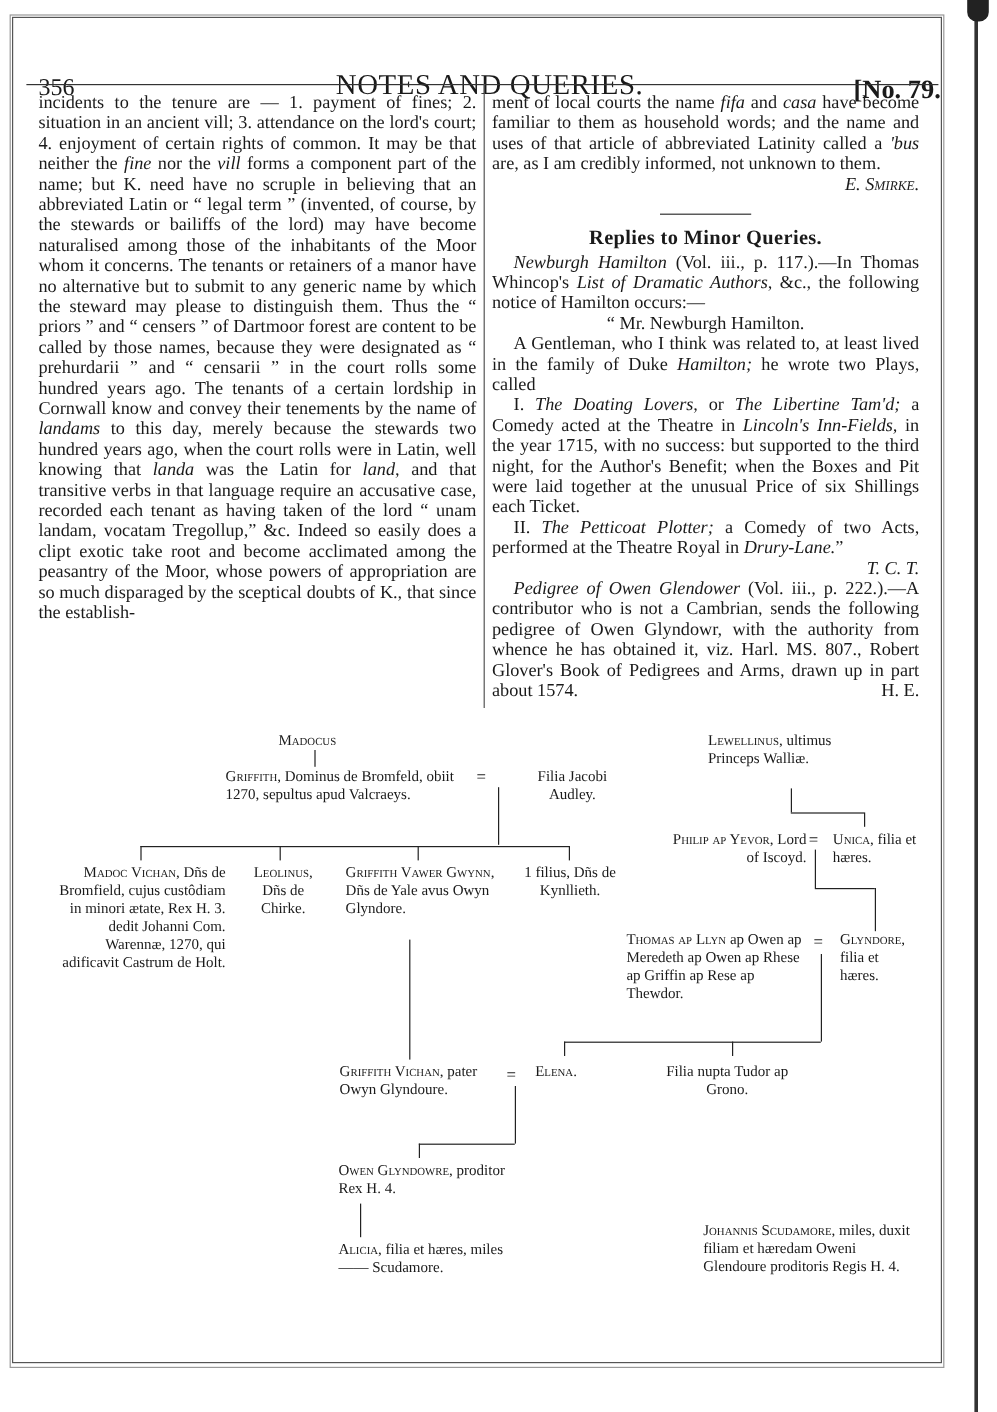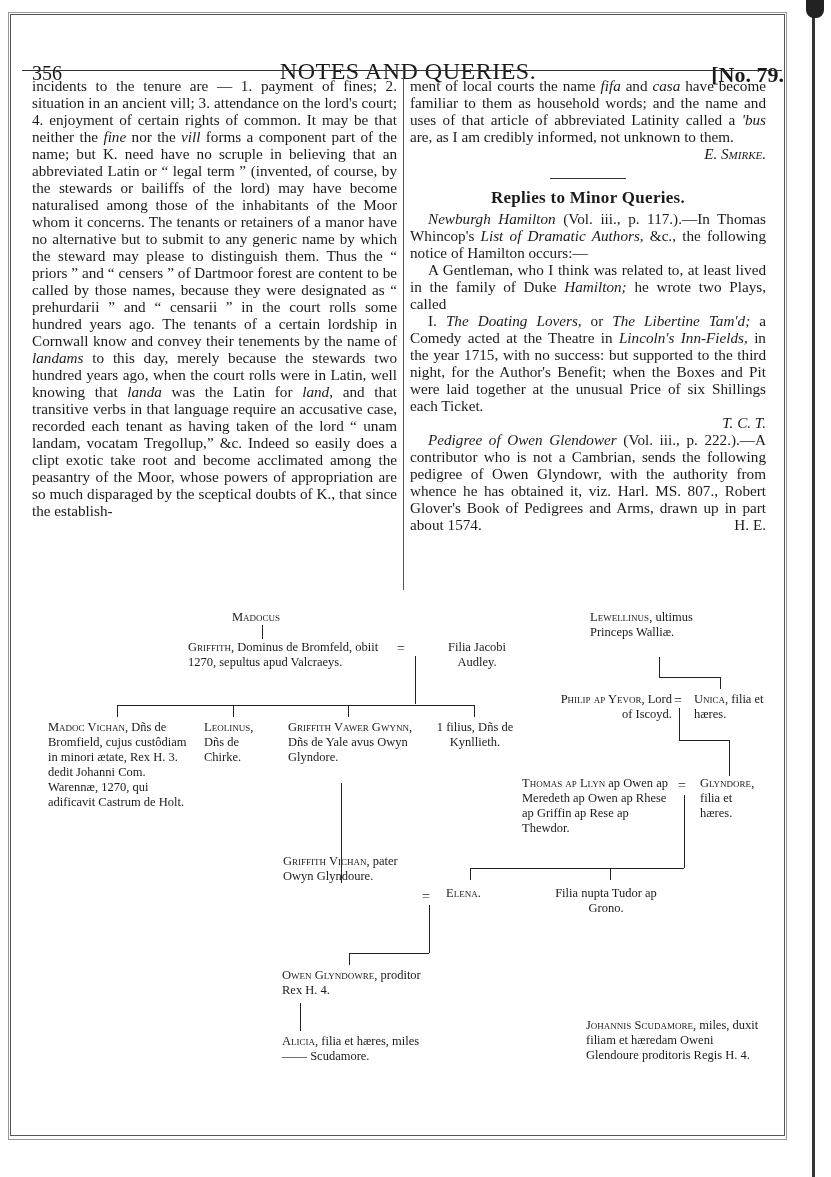--- a/index.html
+++ b/index.html
@@ -59,25 +59,29 @@
   <p>
     <span>ment of local courts the name </span><span class="it">fifa</span><span> and </span><span class="it">casa</span><span> have become familiar to them as household words; and the name and uses of that article of abbreviated Latinity called a </span><span class="it">'bus</span><span> are, as I am credibly informed, not unknown to them.</span>
   </p>
   <p class="right sc">E. Smirke.</p>
   <div class="rule"></div>
   <div class="blackletter">Replies to Minor Queries.</div>
 
   <p class="indent">
     <span class="it">Newburgh Hamilton</span><span> (Vol. iii., p. 117.).—In Thomas Whincop's </span><span class="it">List of Dramatic Authors</span><span>, &amp;c., the following notice of Hamilton occurs:—</span>
   </p>
+  <p class="center">“ Mr. Newburgh Hamilton.</p>
   <p class="indent">
     <span>A Gentleman, who I think was related to, at least lived in the family of Duke </span><span class="it">Hamilton;</span><span> he wrote two Plays, called</span>
   </p>
   <p class="indent">
     <span>I. </span><span class="it">The Doating Lovers</span><span>, or </span><span class="it">The Libertine Tam'd;</span><span> a Comedy acted at the Theatre in </span><span class="it">Lincoln's Inn-Fields,</span><span> in the year 1715, with no success: but supported to the third night, for the Author's Benefit; when the Boxes and Pit were laid together at the unusual Price of six Shillings each Ticket.</span>
+  </p>
+  <p class="indent">
+    <span>II. </span><span class="it">The Petticoat Plotter;</span><span> a Comedy of two Acts, performed at the Theatre Royal in </span><span class="it">Drury-Lane.</span><span>”</span>
   </p>
   <p class="right">T. C. T.</p>
   <p class="indent">
     <span class="it">Pedigree of Owen Glendower</span><span> (Vol. iii., p. 222.).</span><span>—A contributor who is not a Cambrian, sends the following pedigree of Owen Glyndowr, with the authority from whence he has obtained it, viz. Harl. MS. 807., Robert Glover's Book of Pedigrees and Arms, drawn up in part about 1574.</span>
     <span style="float:right">H. E.</span>
   </p>
 </div>
 
 <div>
   <div class="ped sc" style="left:232px;top:610px;">Madocus</div>
@@ -104,45 +108,45 @@
     <span class="sc">Philip ap Yevor</span><span>, Lord of Iscoyd.</span>
   </div>
   <div class="eq" style="left:674px;top:696px;">=</div>
   <div class="ped" style="left:694px;top:692px;width:80px;">
     <span class="sc">Unica</span><span>, filia et hæres.</span>
   </div>
   <div class="line v" style="left:679px;top:708px;height:32px;"></div>
   <div class="line h" style="left:679px;top:740px;width:50px;"></div>
   <div class="line v" style="left:729px;top:740px;height:36px;"></div>
 
-  <div class="ped" style="left:48px;top:720px;width:140px;">
+  <div class="ped" style="left:48px;top:720px;width:140px;text-align:right;">
     <span class="sc">Madoc Vichan</span><span>, Dñs de Bromfield, cujus custôdiam in minori ætate, Rex H. 3. dedit Johanni Com. Warennæ, 1270, qui adificavit Castrum de Holt.</span>
   </div>
-  <div class="ped" style="left:204px;top:720px;width:64px;text-align:left;">
+  <div class="ped" style="left:204px;top:720px;width:64px;text-align:center;">
     <span class="sc">Leolinus</span><span>, Dñs de Chirke.</span>
   </div>
   <div class="ped" style="left:288px;top:720px;width:126px;">
     <span class="sc">Griffith Vawer Gwynn</span><span>, Dñs de Yale avus Owyn Glyndore.</span>
   </div>
   <div class="ped" style="left:425px;top:720px;width:100px;text-align:center;">1 filius, Dñs de Kynllieth.</div>
   <div class="line v" style="left:341px;top:783px;height:100px;"></div>
 
   <div class="ped" style="left:522px;top:776px;width:150px;">
     <span class="sc">Thomas ap Llyn</span><span> ap Owen ap Meredeth ap Owen ap Rhese ap Griffin ap Rese ap Thewdor.</span>
   </div>
   <div class="eq" style="left:678px;top:781px;">=</div>
   <div class="ped" style="left:700px;top:776px;width:64px;">
     <span class="sc">Glyndore</span><span>, filia et hæres.</span>
   </div>
   <div class="line v" style="left:684px;top:795px;height:73px;"></div>
   <div class="line h" style="left:470px;top:868px;width:214px;"></div>
   <div class="line v" style="left:470px;top:868px;height:12px;"></div>
   <div class="line v" style="left:610px;top:868px;height:12px;"></div>
 
-  <div class="ped" style="left:283px;top:854px;width:130px;">
+  <div class="ped" style="left:283px;top:886px;width:130px;">
     <span class="sc">Griffith Vichan</span><span>, pater Owyn Glyndoure.</span>
   </div>
   <div class="eq" style="left:422px;top:892px;">=</div>
   <div class="ped sc" style="left:446px;top:886px;">Elena.</div>
   <div class="ped" style="left:546px;top:886px;width:120px;text-align:center;">Filia nupta Tudor ap Grono.</div>
   <div class="line v" style="left:429px;top:905px;height:48px;"></div>
   <div class="line h" style="left:349px;top:953px;width:80px;"></div>
   <div class="line v" style="left:349px;top:953px;height:12px;"></div>
 
   <div class="ped" style="left:282px;top:968px;width:140px;">

